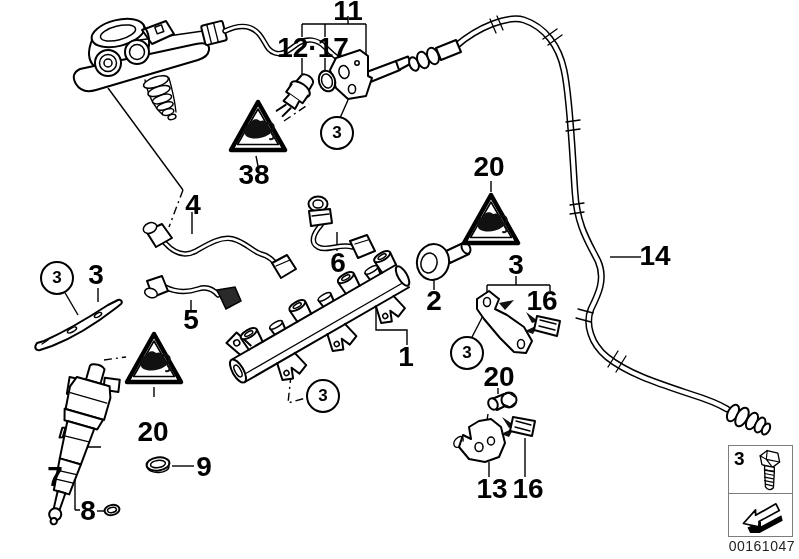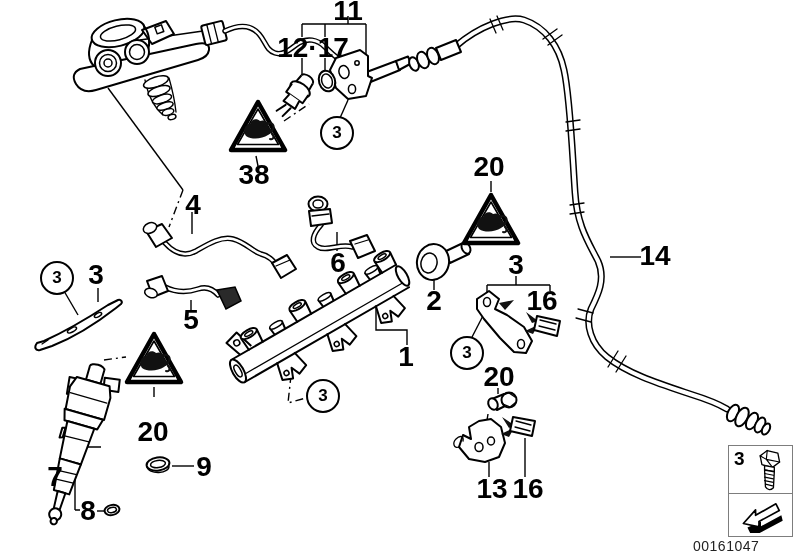--- a/index.html
+++ b/index.html
@@ -27,21 +27,21 @@
        color:#000000;white-space:nowrap;line-height:1;}
   .c3{position:absolute;width:30px;height:30px;border:2.6px solid #000;border-radius:50%;
       background:#fff;transform:translate(-50%,-50%);display:flex;align-items:center;
       justify-content:center;font-weight:bold;font-size:17px;color:#000;}
   
   .legend{position:absolute;left:728px;top:445px;width:65px;height:92px;
           border:1.5px solid #7d7d7d;background:#fff;box-sizing:border-box;}
   .cellTop{position:relative;height:48px;border-bottom:1.5px solid #7d7d7d;box-sizing:border-box;}
   .cellBottom{position:relative;height:41px;}
   .legend3{position:absolute;left:5px;top:2px;font-weight:bold;font-size:19px;color:#000;}
-  .pn{position:absolute;left:693px;top:538px;width:102px;text-align:left;font-size:14px;
+  .pn{position:absolute;left:693px;top:538px;width:102px;text-align:right;font-size:14px;
       color:#222;letter-spacing:0.5px;}
 </style>
 </head>
 <body>
 
 <div id="stage">
 
 <svg width="799" height="559" viewBox="0 0 799 559">
 
   <g>

